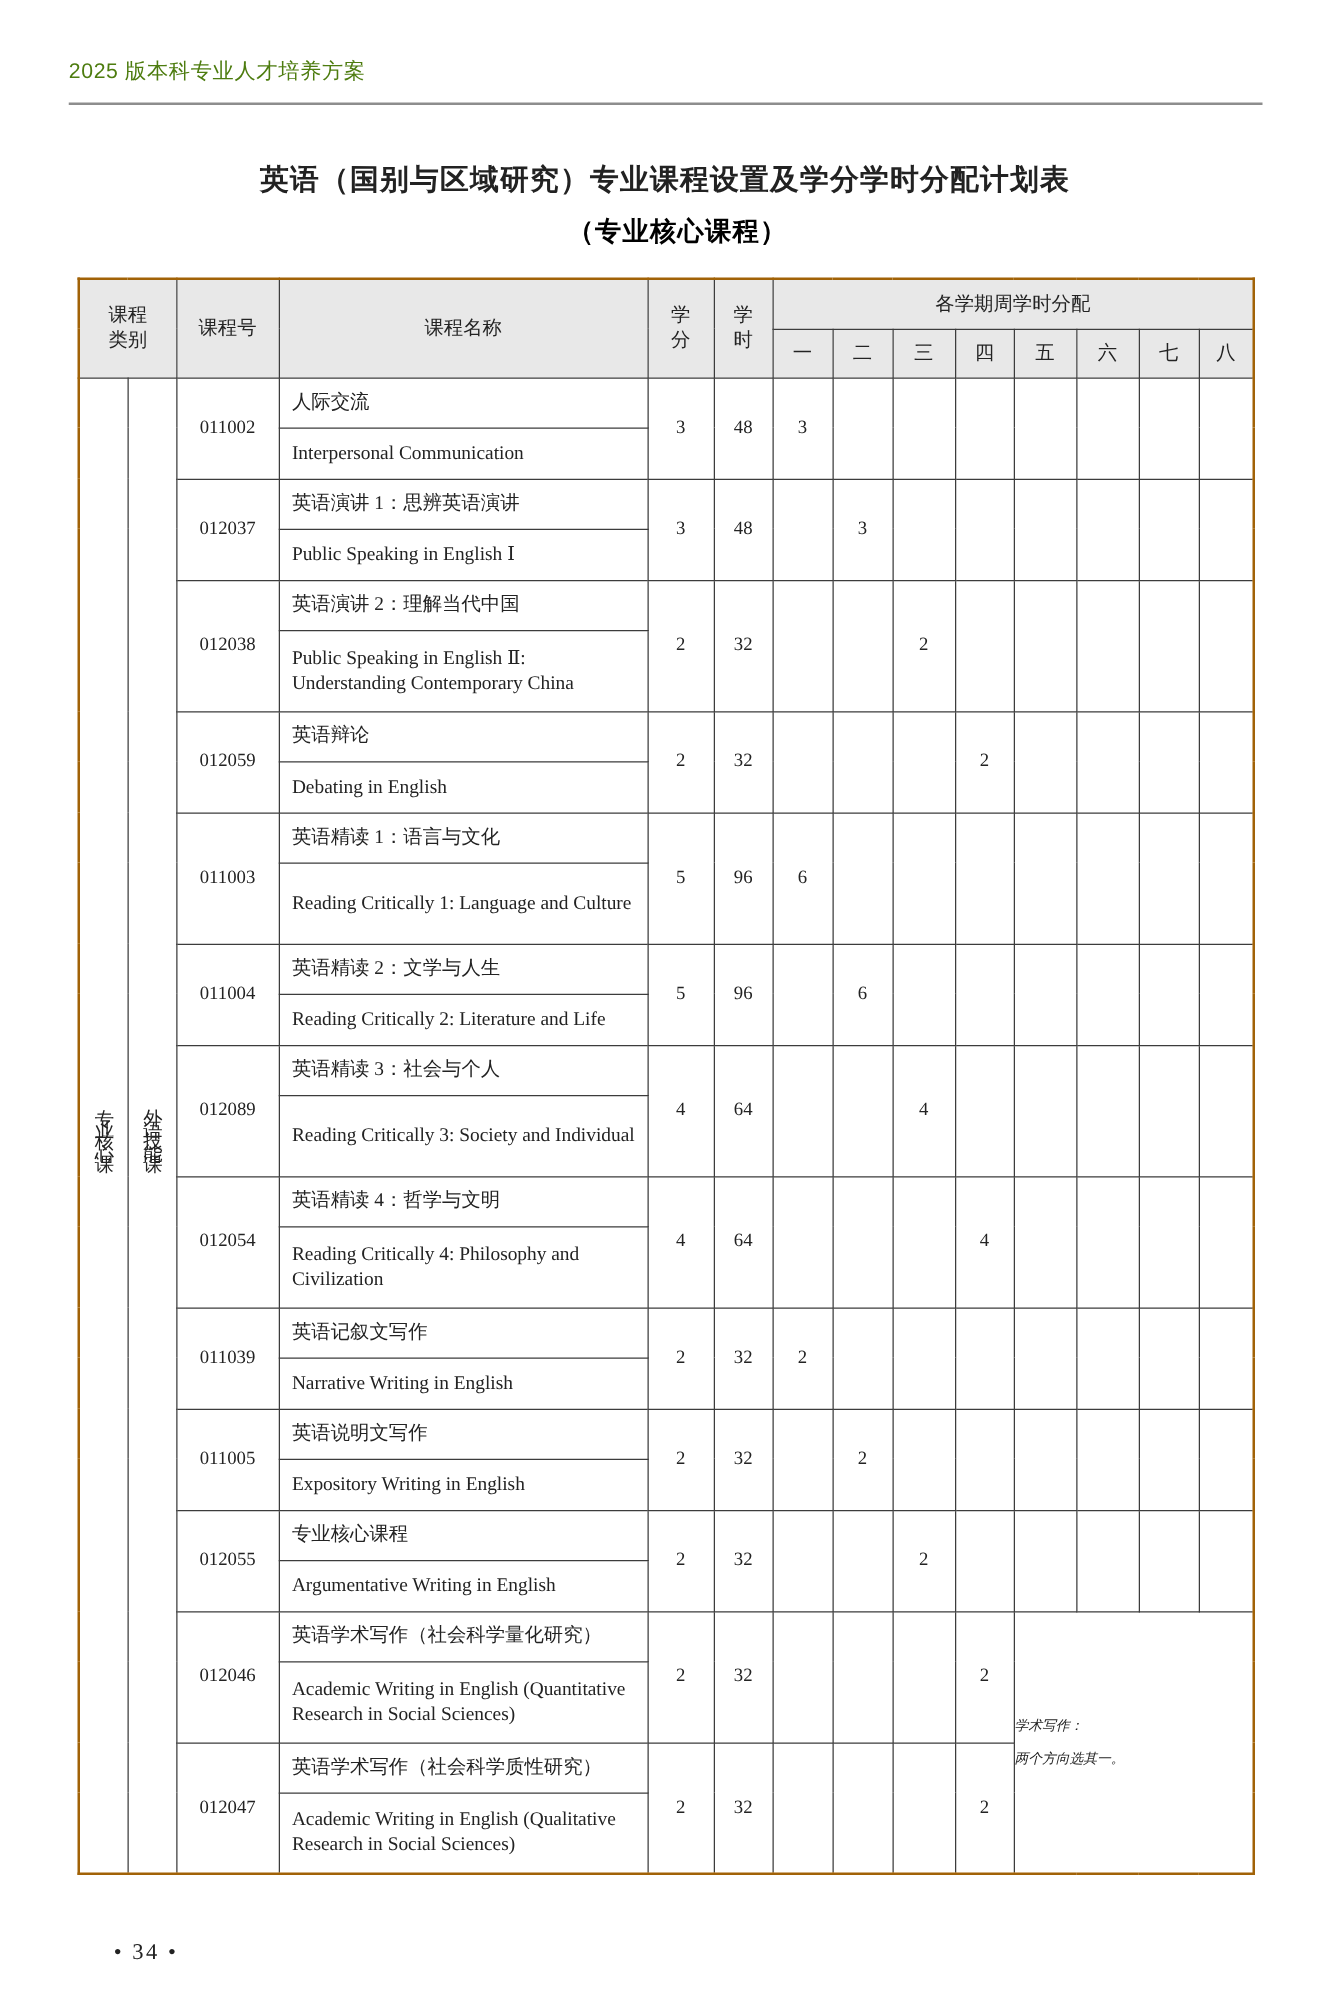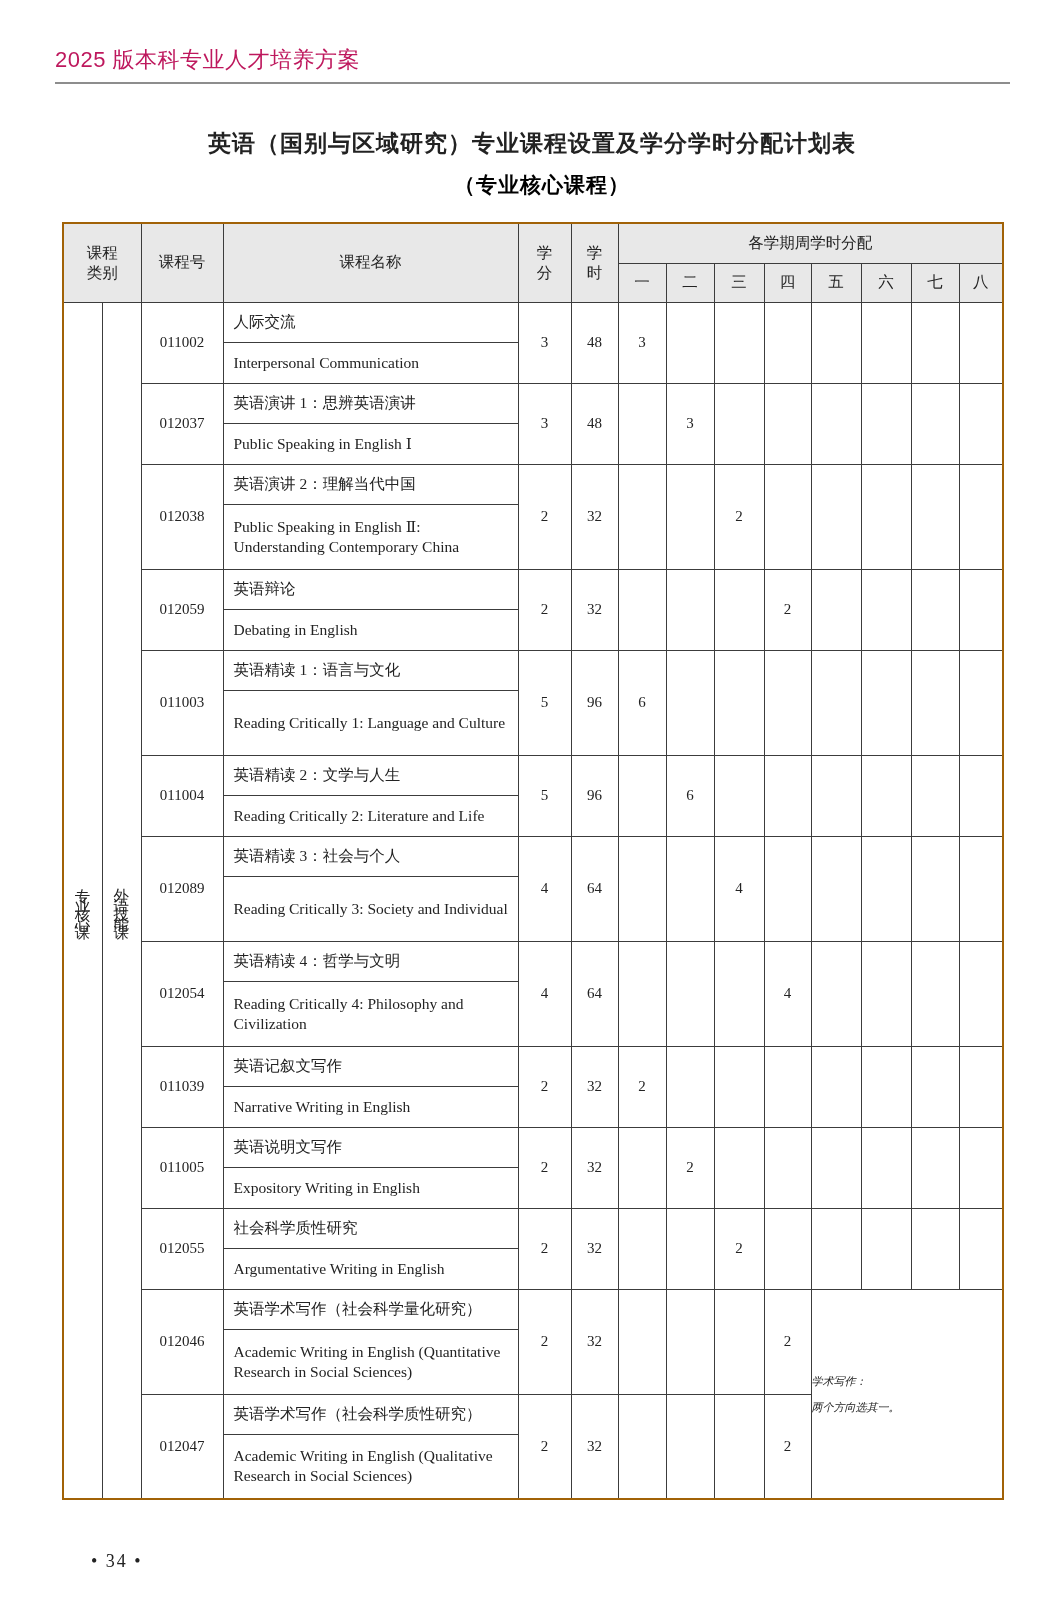--- a/index.html
+++ b/index.html
@@ -3,21 +3,21 @@
 <meta charset="utf-8">
 <style>
   html,body{margin:0;padding:0;}
   body{
     width:1064px;height:1605px;background:#ffffff;position:relative;
     font-family:"Liberation Serif","DejaVu Serif",serif;color:#232323;
     -webkit-text-size-adjust:none;
   }
   .page-header{
     position:absolute;left:55px;top:45px;font-family:"Liberation Sans","DejaVu Sans",sans-serif;
-    font-size:22px;color:#be185d;letter-spacing:0.5px;
+    font-size:17px;color:#4d7c0f;letter-spacing:0.5px;
   }
   .header-rule{
     position:absolute;left:55px;top:82px;width:955px;height:2px;background:#8d8d8d;
   }
   .doc-title{
     position:absolute;left:0;top:128px;width:100%;text-align:center;
     font-family:Liberation Mono, monospace;font-weight:bold;
     font-size:23px;color:#222222;letter-spacing:1px;
   }
   .doc-subtitle{
@@ -281,21 +281,21 @@
       <td class="num" rowspan="2"></td>
       <td class="num" rowspan="2"></td>
       <td class="num" rowspan="2"></td>
     </tr>
     <tr class="re">
         <td class="en">Expository Writing in English</td>
       </tr>
 
     <tr class="rc">
       <td class="code" rowspan="2">012055</td>
-      <td class="cn">社会科学质性研究</td>
+      <td class="cn">专业核心课程</td>
       <td class="num" rowspan="2">2</td>
       <td class="num" rowspan="2">32</td>
       <td class="num" rowspan="2"></td>
       <td class="num" rowspan="2"></td>
       <td class="num" rowspan="2">2</td>
       <td class="num" rowspan="2"></td>
       <td class="num" rowspan="2"></td>
       <td class="num" rowspan="2"></td>
       <td class="num" rowspan="2"></td>
       <td class="num" rowspan="2"></td>

